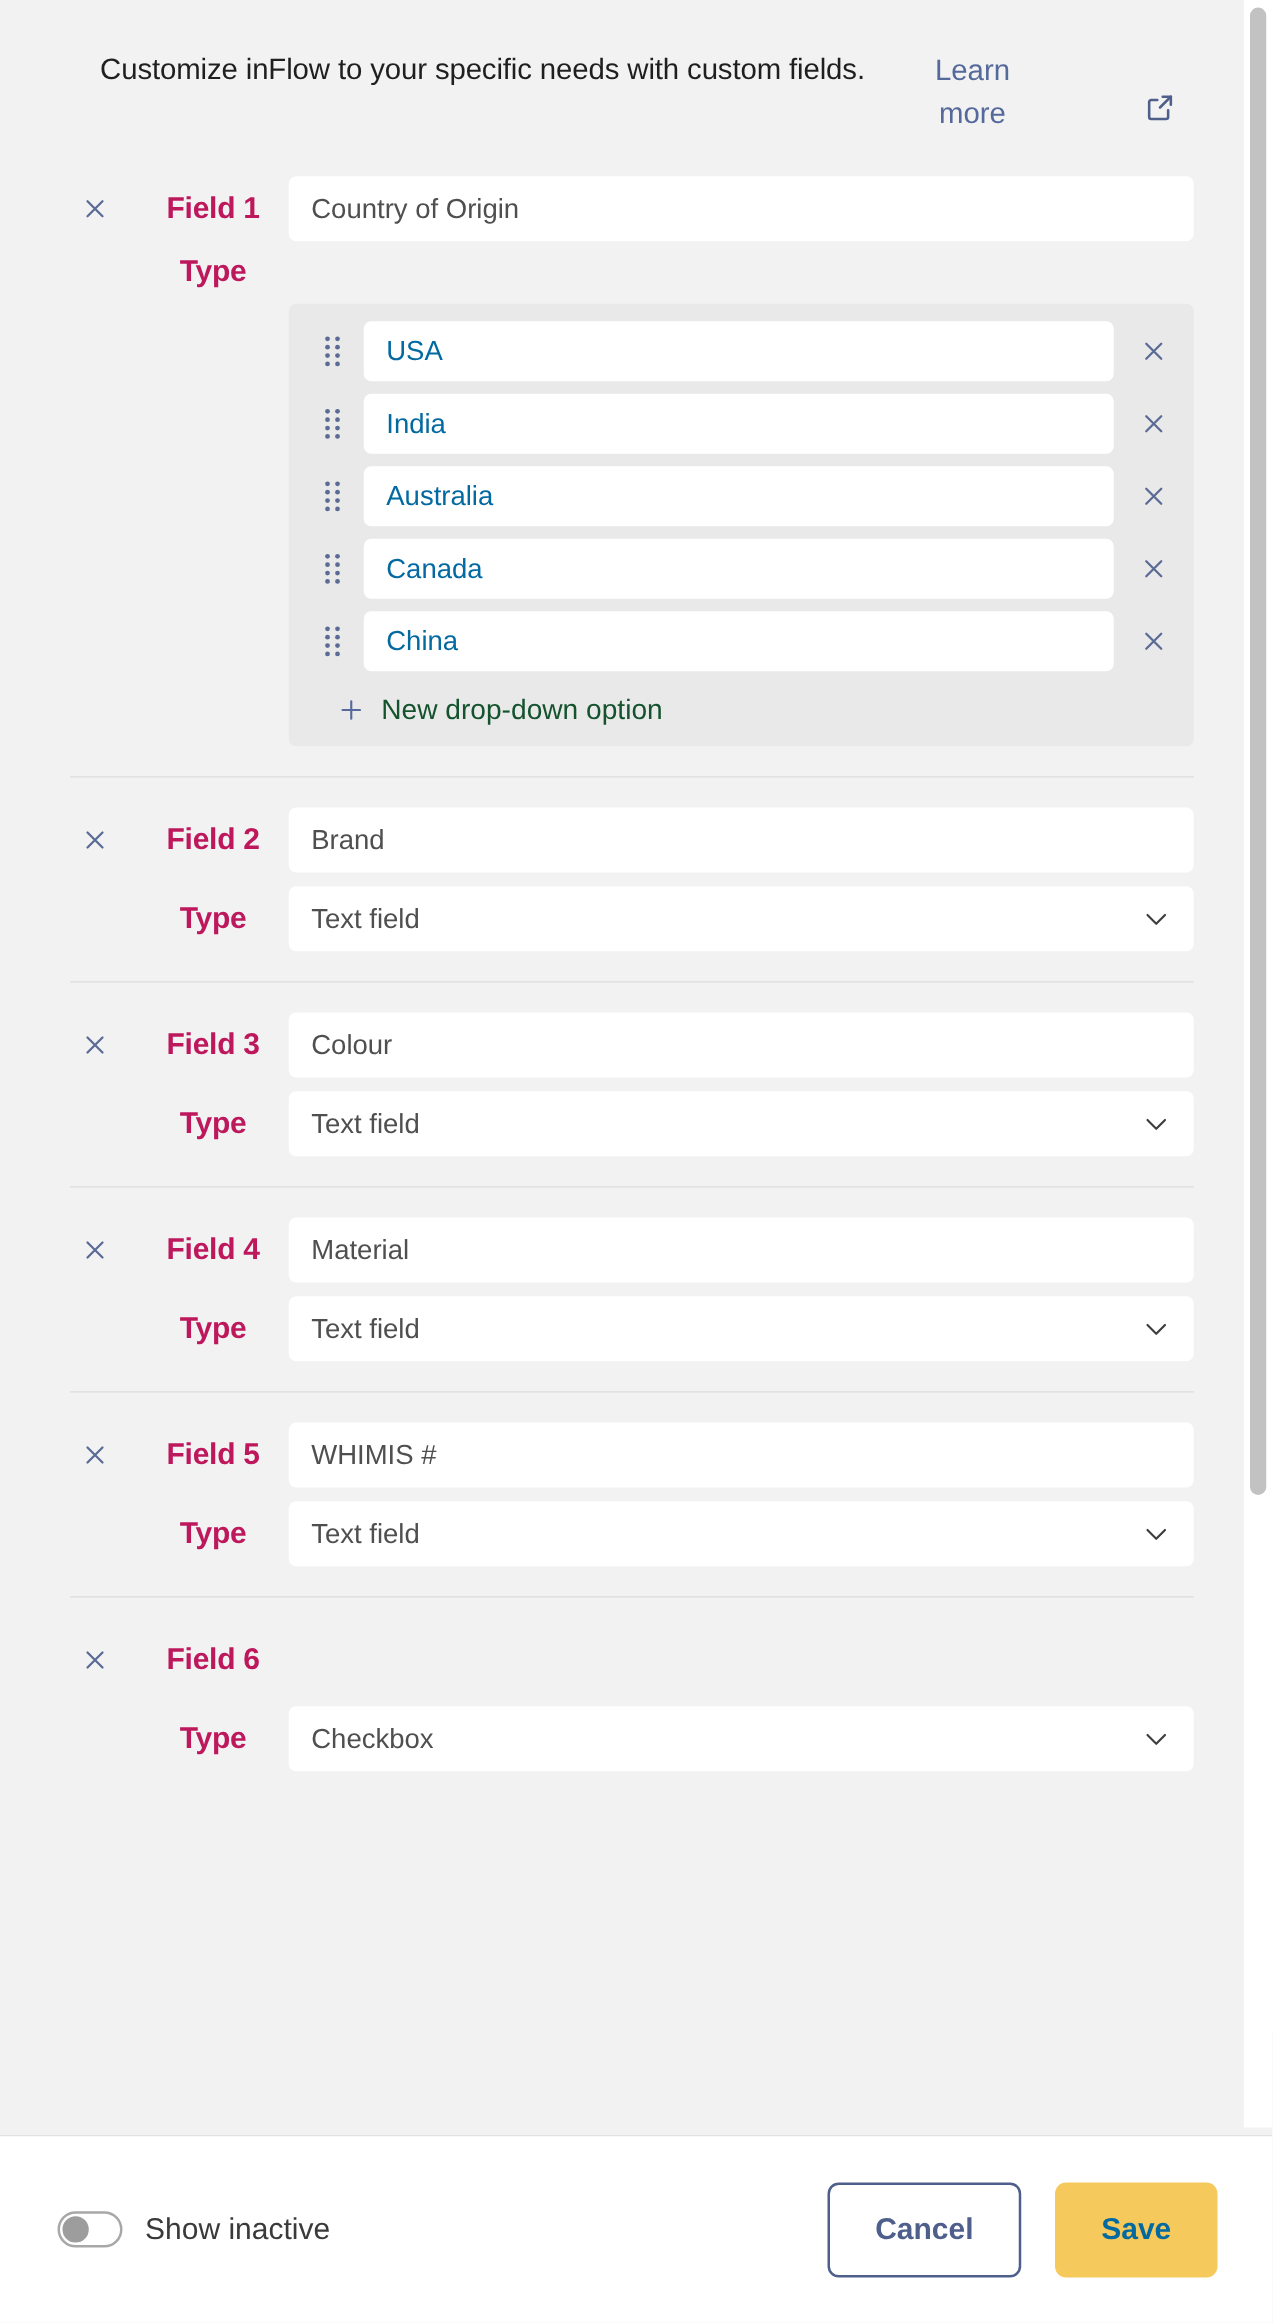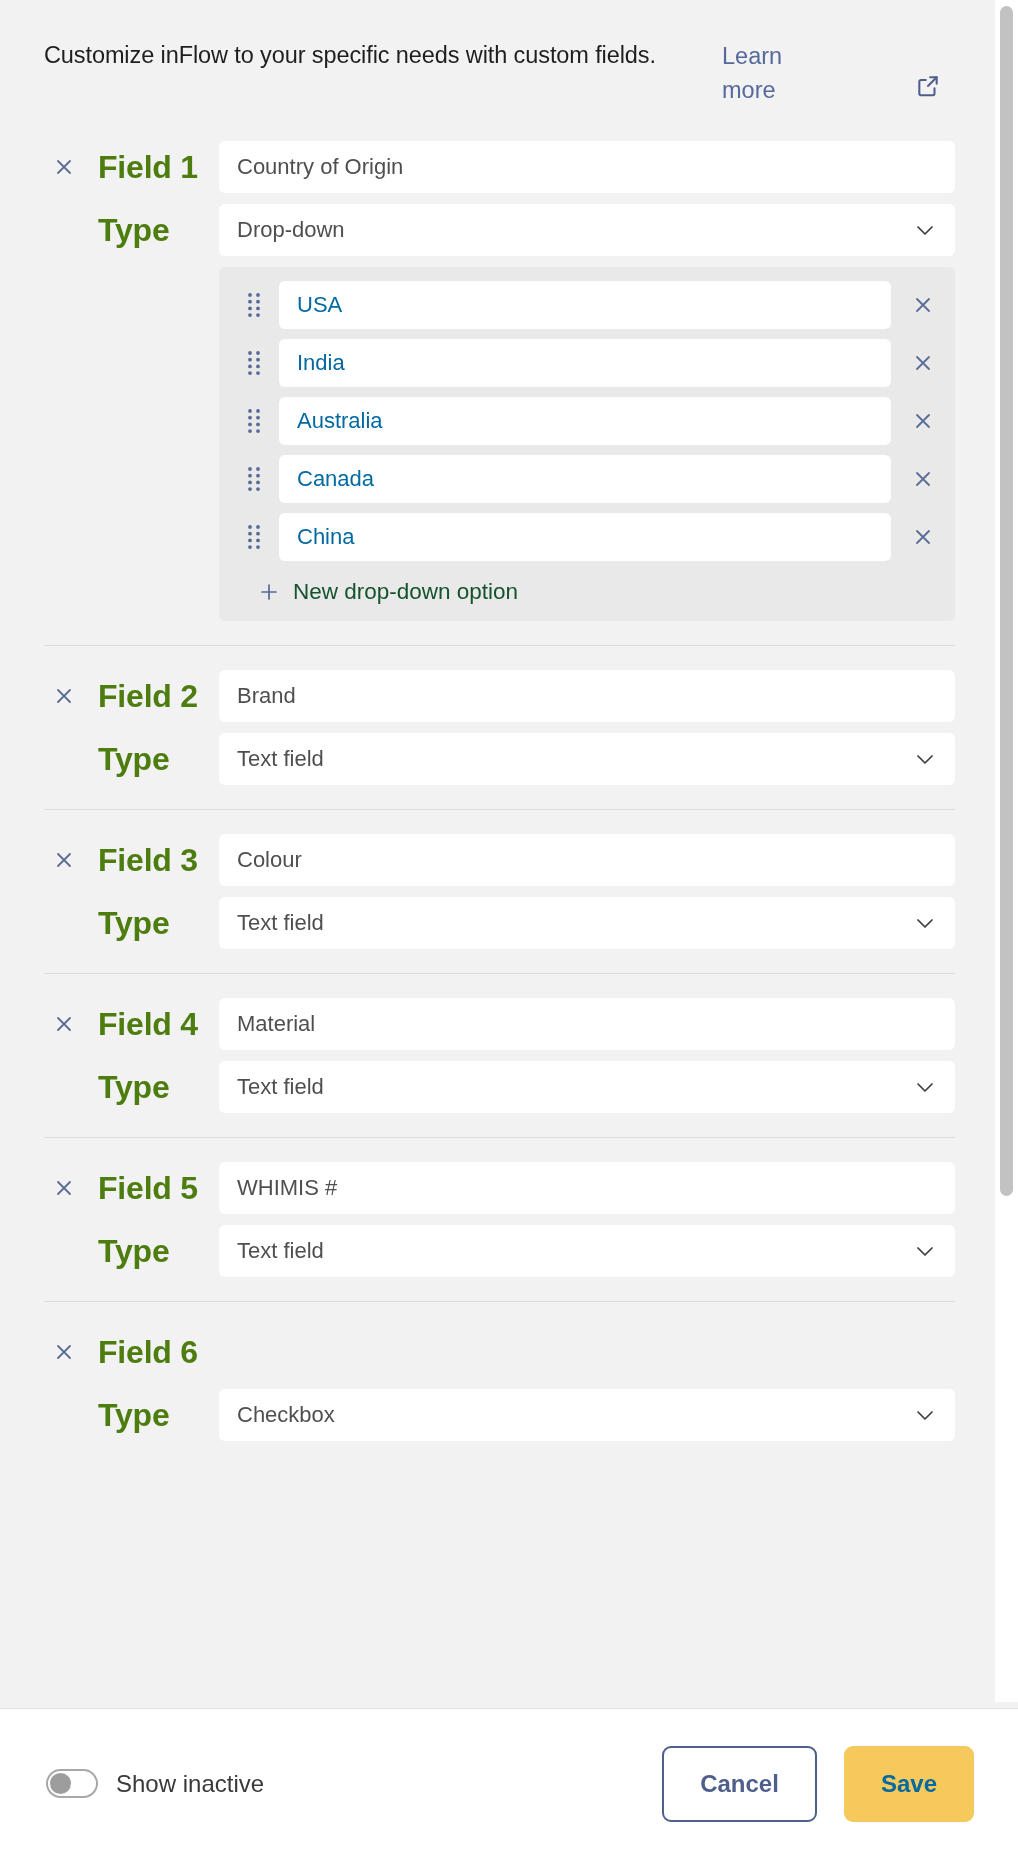--- a/index.html
+++ b/index.html
@@ -18,21 +18,22 @@
 
   
   .scroll-area {
     position: absolute;
     left: 0; top: 0;
     width: 995px; height: 1702px;
     background: #f2f2f2;
     overflow: hidden;
   }
   .content {
-    padding: 0 40px 0 44px;
+    padding: 0 40px 0 56px;
+    text-align: center;
   }
 
   
   .header {
     display: flex;
     align-items: flex-start;
     padding-top: 38px;
     padding-bottom: 10px;
   }
   .header-text {
@@ -85,23 +86,23 @@
     align-items: center;
     justify-content: center;
     height: 52px;
     cursor: pointer;
   }
   .remove-x svg { display: block; }
   .spacer-x { flex: 0 0 40px; }
 
   .row-label {
     flex: 0 0 135px;
-    font-size: 32px;
+    font-size: 24px;
     font-weight: bold;
-    color: #4d7c0f;
+    color: #be185d;
     letter-spacing: -0.2px;
     padding-left: 14px;
   }
   .input-box {
     flex: 1;
     height: 52px;
     background: #ffffff;
     border-radius: 6px;
     display: flex;
     align-items: center;
@@ -298,28 +299,20 @@
             <svg width="24" height="24" viewBox="0 0 24 24" stroke="#5a6b96" stroke-width="1.8" stroke-linecap="round">
               <path d="M6 6l12 12M18 6L6 18"></path>
             </svg>
           </div>
           <div class="row-label">Field 1</div>
           <div class="input-box">Country of Origin</div>
         </div>
         <div class="row">
           <div class="spacer-x"></div>
           <div class="row-label">Type</div>
-          <div class="select-box">
-            <span>Drop-down</span>
-            <span class="chev">
-              <svg width="24" height="24" viewBox="0 0 24 24" fill="none" stroke="#3d3d3d" stroke-width="1.7" stroke-linecap="round" stroke-linejoin="round">
-                <path d="M5 9l7 7 7-7"></path>
-              </svg>
-            </span>
-          </div>
         </div>
 
         <div class="options-panel">
 
           <div class="option-row">
             <div class="drag-handle">
               <svg width="16" height="26" viewBox="0 0 16 26" fill="#5a6b96">
                 <circle cx="4" cy="3" r="1.9"></circle>
                   <circle cx="12" cy="3" r="1.9"></circle>
                 <circle cx="4" cy="9.7" r="1.9"></circle>

